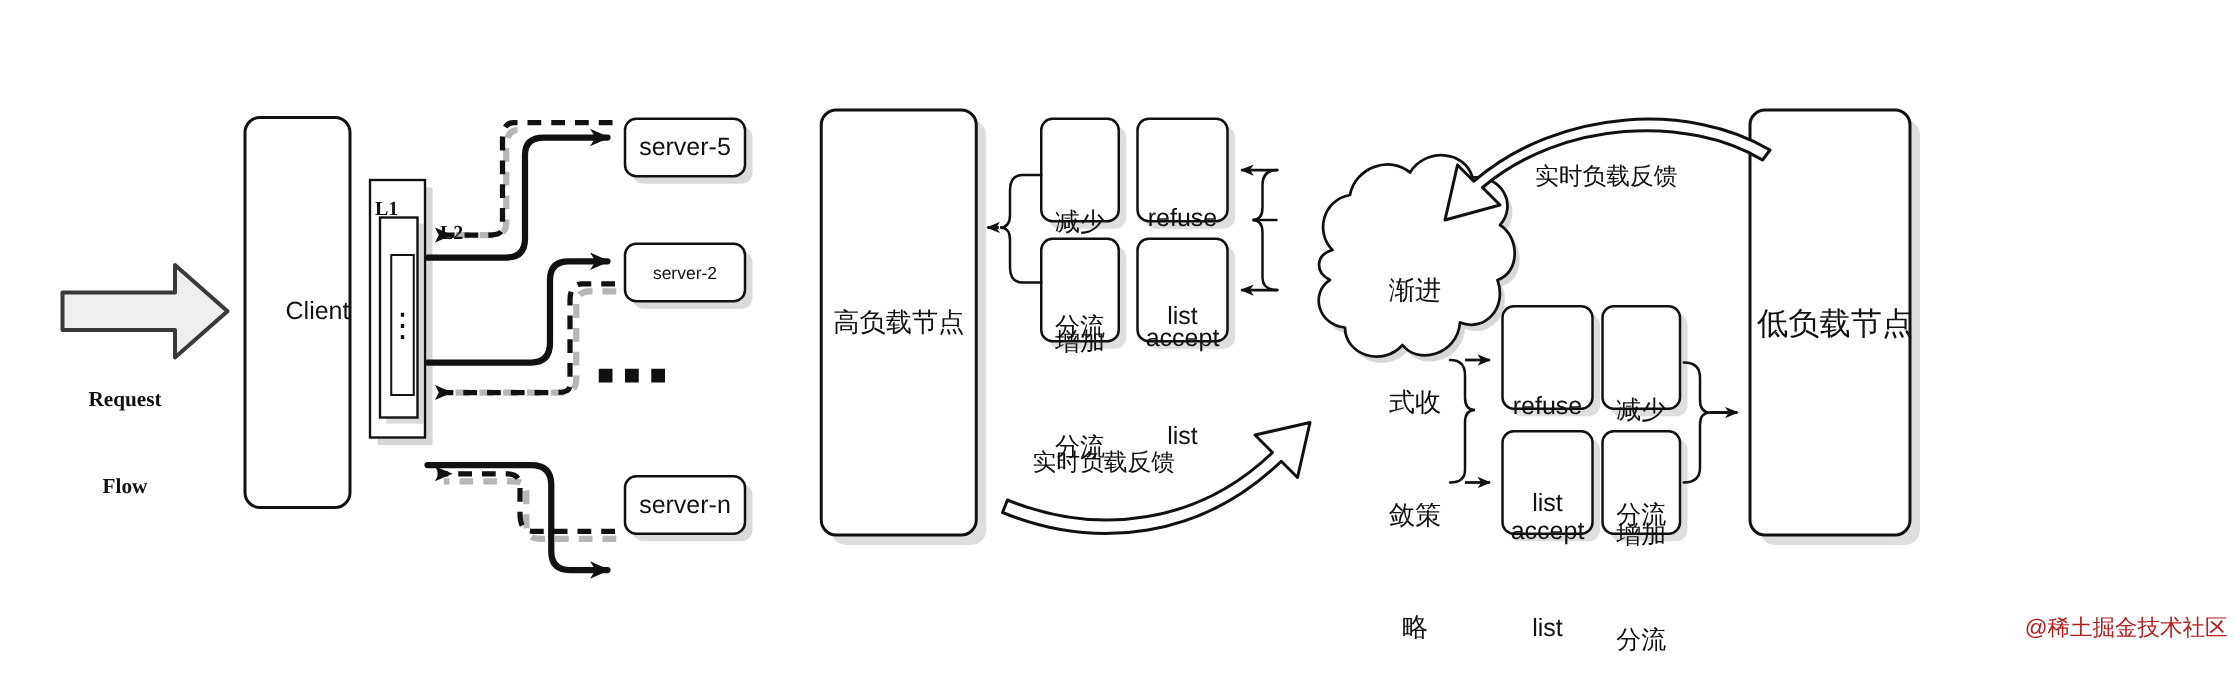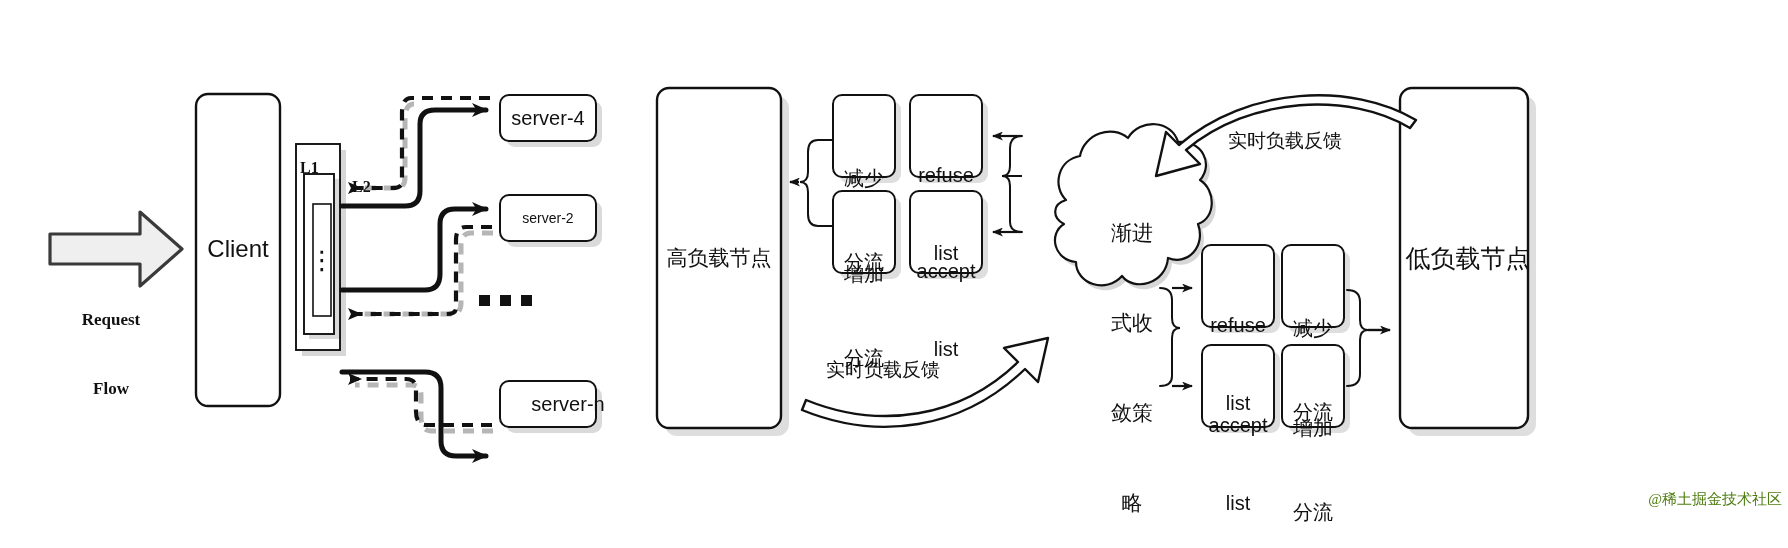--- a/index.html
+++ b/index.html
@@ -2,24 +2,24 @@
 <html><head>
 <meta charset="utf-8">
 <style>
   html,body{margin:0;padding:0;background:#ffffff;}
   body{width:1788px;height:548px;overflow:hidden;
        font-family:"Liberation Sans","DejaVu Sans",sans-serif;color:#111;}
   #stage{position:relative;width:1788px;height:548px;background:#fff;}
   #stage svg{position:absolute;left:0;top:0;}
   .lbl{position:absolute;white-space:pre;text-align:center;
        font-family:"Liberation Sans","DejaVu Sans",sans-serif;}
-  .cn{font-family:Liberation Serif, serif;}
+  .cn{font-family:Liberation Sans, sans-serif;}
   .serif{font-family:"Liberation Serif","DejaVu Serif",serif;font-weight:bold;}
   .ctr{display:flex;align-items:center;justify-content:center;}
-  .wm{color:#4d7c0f;font-size:15px;}
+  .wm{color:#b91c1c;font-size:18px;}
 </style>
 </head>
 <body>
 
 <div id="stage">
 
   <svg width="1788" height="548" viewBox="0 0 1788 548">
     <defs>
       <marker id="solidArrow" markerWidth="10" markerHeight="10" refX="8.5" refY="4" orient="auto" markerUnits="userSpaceOnUse">
         <path d="M0,0 L10,4 L0,8 L2.6,4 Z" fill="#111"></path>
@@ -186,34 +186,34 @@
     </g>
 
     <g>
       <path d="M1410,128
                C1350,92 1250,96 1186,150
                L1200,164 L1156,176 L1166,132 L1179,145
                C1248,86 1352,82 1416,120 Z" fill="#fff" stroke="#111" stroke-width="2.4" stroke-linejoin="round"></path>
     </g>
   </svg>
 
-  <div class="lbl serif" style="left:46px;top:262px;width:130px;font-size:17px;line-height:23px;">
+  <div class="lbl serif" style="left:35px;top:262px;width:130px;font-size:17px;line-height:23px;">
     <div>Request</div>
     <div>Flow</div>
   </div>
 
-  <div class="lbl ctr" style="left:196px;top:234px;width:84px;height:30px;font-size:24px;">Client</div>
+  <div class="lbl ctr" style="left:212px;top:234px;width:84px;height:30px;font-size:20px;">Client</div>
 
   <div class="lbl serif" style="left:300px;top:148px;width:36px;font-size:16px;text-align:left;margin-top:11px;">L1</div>
   <div class="lbl serif" style="left:308px;top:178px;width:36px;font-size:16px;text-align:left;margin-left:44px;">L2</div>
   <div class="lbl ctr" style="left:313px;top:230px;width:18px;height:60px;font-size:26px;line-height:1;">⋮</div>
 
-  <div class="lbl ctr" style="left:500px;top:95px;width:96px;height:46px;font-size:20px;">server-4</div>
+  <div class="lbl ctr" style="left:500px;top:95px;width:96px;height:46px;font-size:20px;">server-5</div>
   <div class="lbl ctr" style="left:500px;top:195px;width:96px;height:46px;font-size:14px;">server-2</div>
-  <div class="lbl ctr" style="left:500px;top:381px;width:96px;height:46px;font-size:20px;padding-left:20px;">server-n</div>
+  <div class="lbl ctr" style="left:500px;top:381px;width:96px;height:46px;font-size:20px;">server-n</div>
 
   <div class="lbl ctr cn" style="left:657px;top:242px;width:124px;height:32px;font-size:21px;">高负载节点</div>
 
   <div class="lbl cn" style="left:833px;top:108px;width:62px;font-size:20px;line-height:28px;">
     <div>减少</div>
     <div>分流</div>
   </div>
   <div class="lbl cn" style="left:833px;top:204px;width:62px;font-size:20px;line-height:28px;">
     <div>增加</div>
     <div>分流</div>

